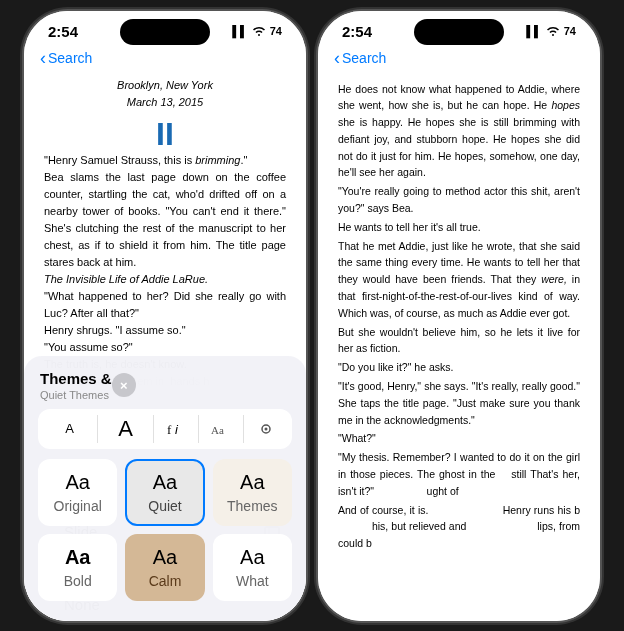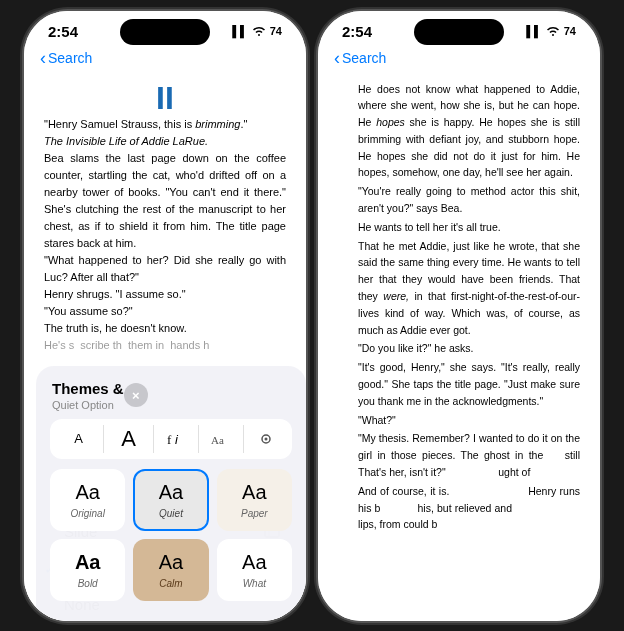--- a/index.html
+++ b/index.html
@@ -136,21 +136,21 @@
     }
     .anim-separator {
       height: 1px;
       background: #e0e0e0;
       margin: 0 20px;
     }
     
     .themes-overlay {
       position: absolute;
       bottom: 0;
-      left: 12px;
+      left: 0;
       right: 0;
       background: rgba(242,242,247,0.98);
       border-radius: 18px 18px 0 0;
       padding: 14px 0 20px;
       z-index: 40;
     }
     .themes-header {
       display: flex;
       align-items: center;
       padding: 0 16px 8px;
@@ -231,37 +231,36 @@
     }
     .theme-option.calm-bg {
       background: #d4b896;
     }
     .theme-sample {
       font-size: 20px;
       font-weight: 400;
       color: #000;
     }
     .theme-name {
-      font-size: 10px;
+      font-size: 14px;
       color: #666;
-      font-style: italic;
     }
     .theme-option.selected .theme-name { color: #444; }
 
     
     .book-page {
       padding: 4px 20px 10px;
       font-size: 10.5px;
       line-height: 1.6;
       color: #000;
       text-align: justify;
       height: calc(100% - 80px);
       overflow: hidden;
     }
-    .book-page p { margin-bottom: 2px; margin-left: 20px; }
+    .book-page p { margin-bottom: 2px; }
     .page-footer {
       position: absolute;
       bottom: 16px;
       left: 0;
       right: 0;
       text-align: center;
       font-size: 11px;
       color: #888;
     }
   </style>
@@ -290,24 +289,25 @@
       </div>
 
       <div class="nav-bar">
         <div class="nav-back">
           <span class="chevron">‹</span>
           <span>Search</span>
         </div>
       </div>
 
       <div class="book-content">
+        <div class="location">Brooklyn, New York<br>March 13, 2015</div>
         <div class="chapter-num">II</div>
         <p>"Henry Samuel Strauss, this is <em>brimming</em>."</p>
+        <p>Bea slams the last page down on the coffee counter, startling the cat, who'd drifted off on a nearby tower of books. "You can't end it there." She's clutching the rest of the manuscript to her chest, as if to shield it from him. The title page stares back at him.</p>
         <p style="font-style:italic;">The Invisible Life of Addie LaRue.</p>
-        <p>Bea slams the last page down on the coffee counter, startling the cat, who'd drifted off on a nearby tower of books. "You can't end it there." She's clutching the rest of the manuscript to her chest, as if to shield it from him. The title page stares back at him.</p>
         <p>"What happened to her? Did she really go with Luc? After all that?"</p>
         <p>Henry shrugs. "I assume so."</p>
         <p>"You assume so?"</p>
         <p>The truth is, he doesn't know.</p>
         <p style="opacity:0.4;">He's s&nbsp;&nbsp;scribe th&nbsp;&nbsp;them in&nbsp;&nbsp;hands h</p>
       </div>
 
       <div class="animation-panel">
         <div class="anim-row">
           <span class="checkmark"></span>
@@ -333,21 +333,21 @@
         <div class="anim-separator"></div>
         <div class="anim-row">
           <span class="checkmark"></span>
           <span class="label">None</span>
         </div>
 
         <div class="themes-overlay">
           <div class="themes-header">
             <div>
               <div style="font-size:15px;font-weight:600;">Themes &amp;</div>
-              <div class="quiet-option" style="padding:0;margin-top:2px;">Quiet Option</div>
+              <div class="quiet-option" style="padding:0;margin-top:2px;">Quiet Themes</div>
             </div>
             <div class="themes-close">×</div>
           </div>
 
           <div class="font-controls">
             <span class="font-btn small">A</span>
             <div class="font-divider"></div>
             <span class="font-btn large">A</span>
             <div class="font-divider"></div>
             <div class="font-icon">
@@ -375,21 +375,21 @@
             <div class="theme-option" style="background:#fff;">
               <span class="theme-sample" style="font-weight:400;">Aa</span>
               <span class="theme-name">Original</span>
             </div>
             <div class="theme-option selected">
               <span class="theme-sample" style="font-weight:400;">Aa</span>
               <span class="theme-name">Quiet</span>
             </div>
             <div class="theme-option" style="background:#f5f0e8;">
               <span class="theme-sample" style="font-weight:400;">Aa</span>
-              <span class="theme-name">Paper</span>
+              <span class="theme-name">Themes</span>
             </div>
             <div class="theme-option" style="background:#fff;">
               <span class="theme-sample" style="font-weight:700;">Aa</span>
               <span class="theme-name">Bold</span>
             </div>
             <div class="theme-option calm-bg">
               <span class="theme-sample" style="font-weight:400;">Aa</span>
               <span class="theme-name" style="color:#5a3a1a;">Calm</span>
             </div>
             <div class="theme-option" style="background:#fff;">
@@ -427,20 +427,21 @@
           <span class="chevron">‹</span>
           <span>Search</span>
         </div>
       </div>
 
       <div class="book-page">
         <p>He does not know what happened to Addie, where she went, how she is, but he can hope. He <em>hopes</em> she is happy. He hopes she is still brimming with defiant joy, and stubborn hope. He hopes she did not do it just for him. He hopes, somehow, one day, he'll see her again.</p>
         <p>"You're really going to method actor this shit, aren't you?" says Bea.</p>
         <p>He wants to tell her it's all true.</p>
         <p>That he met Addie, just like he wrote, that she said the same thing every time. He wants to tell her that they would have been friends. That they <em>were,</em> in that first-night-of-the-rest-of-our-lives kind of way. Which was, of course, as much as Addie ever got.</p>
+        <p>But she wouldn't believe him, so he lets it live for her as fiction.</p>
         <p>"Do you like it?" he asks.</p>
         <p>"It's good, Henry," she says. "It's really, really good." She taps the title page. "Just make sure you thank me in the acknowledgments."</p>
         <p>"What?"</p>
         <p>"My thesis. Remember? I wanted to do it on the girl in those pieces. The ghost in the &nbsp;&nbsp; still That's her, isn't it?" &nbsp;&nbsp;&nbsp;&nbsp;&nbsp;&nbsp;&nbsp;&nbsp;&nbsp;&nbsp;&nbsp;&nbsp;&nbsp;&nbsp;&nbsp;&nbsp; ught of</p>
         <p>And of course, it is. &nbsp;&nbsp;&nbsp;&nbsp;&nbsp;&nbsp;&nbsp;&nbsp;&nbsp;&nbsp;&nbsp;&nbsp;&nbsp;&nbsp;&nbsp;&nbsp;&nbsp;&nbsp;&nbsp;&nbsp;&nbsp; Henry runs his b &nbsp;&nbsp;&nbsp;&nbsp;&nbsp;&nbsp;&nbsp;&nbsp;&nbsp;&nbsp; his, but relieved and &nbsp;&nbsp;&nbsp;&nbsp;&nbsp;&nbsp;&nbsp;&nbsp;&nbsp;&nbsp;&nbsp;&nbsp;&nbsp;&nbsp;&nbsp;&nbsp;&nbsp;&nbsp;&nbsp;&nbsp;&nbsp; lips, from could b</p>
 
       </div>
 
 
     </div>

